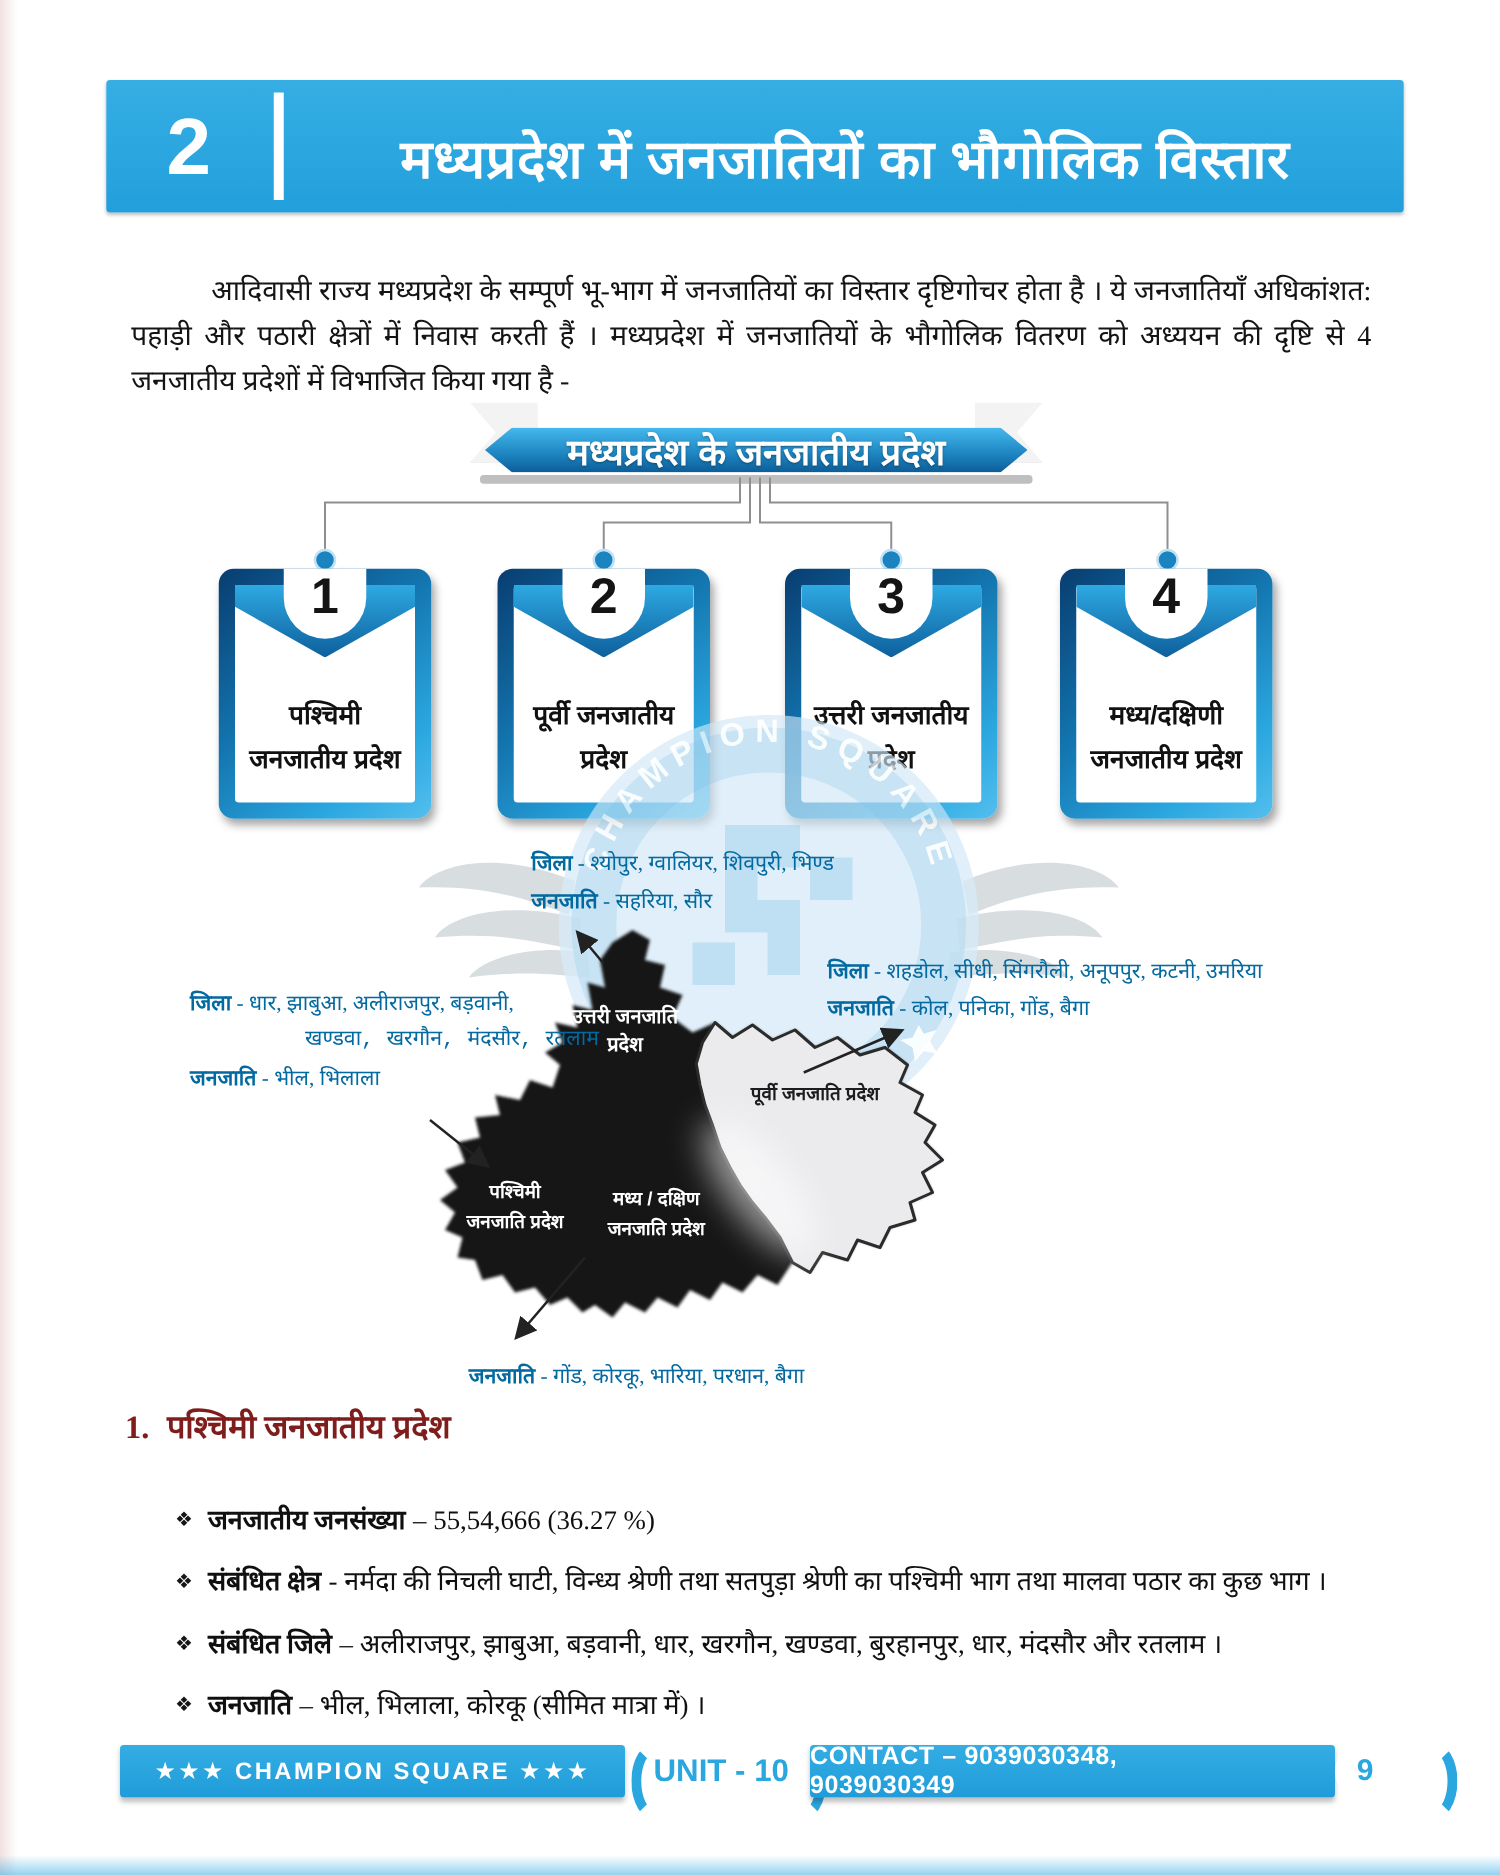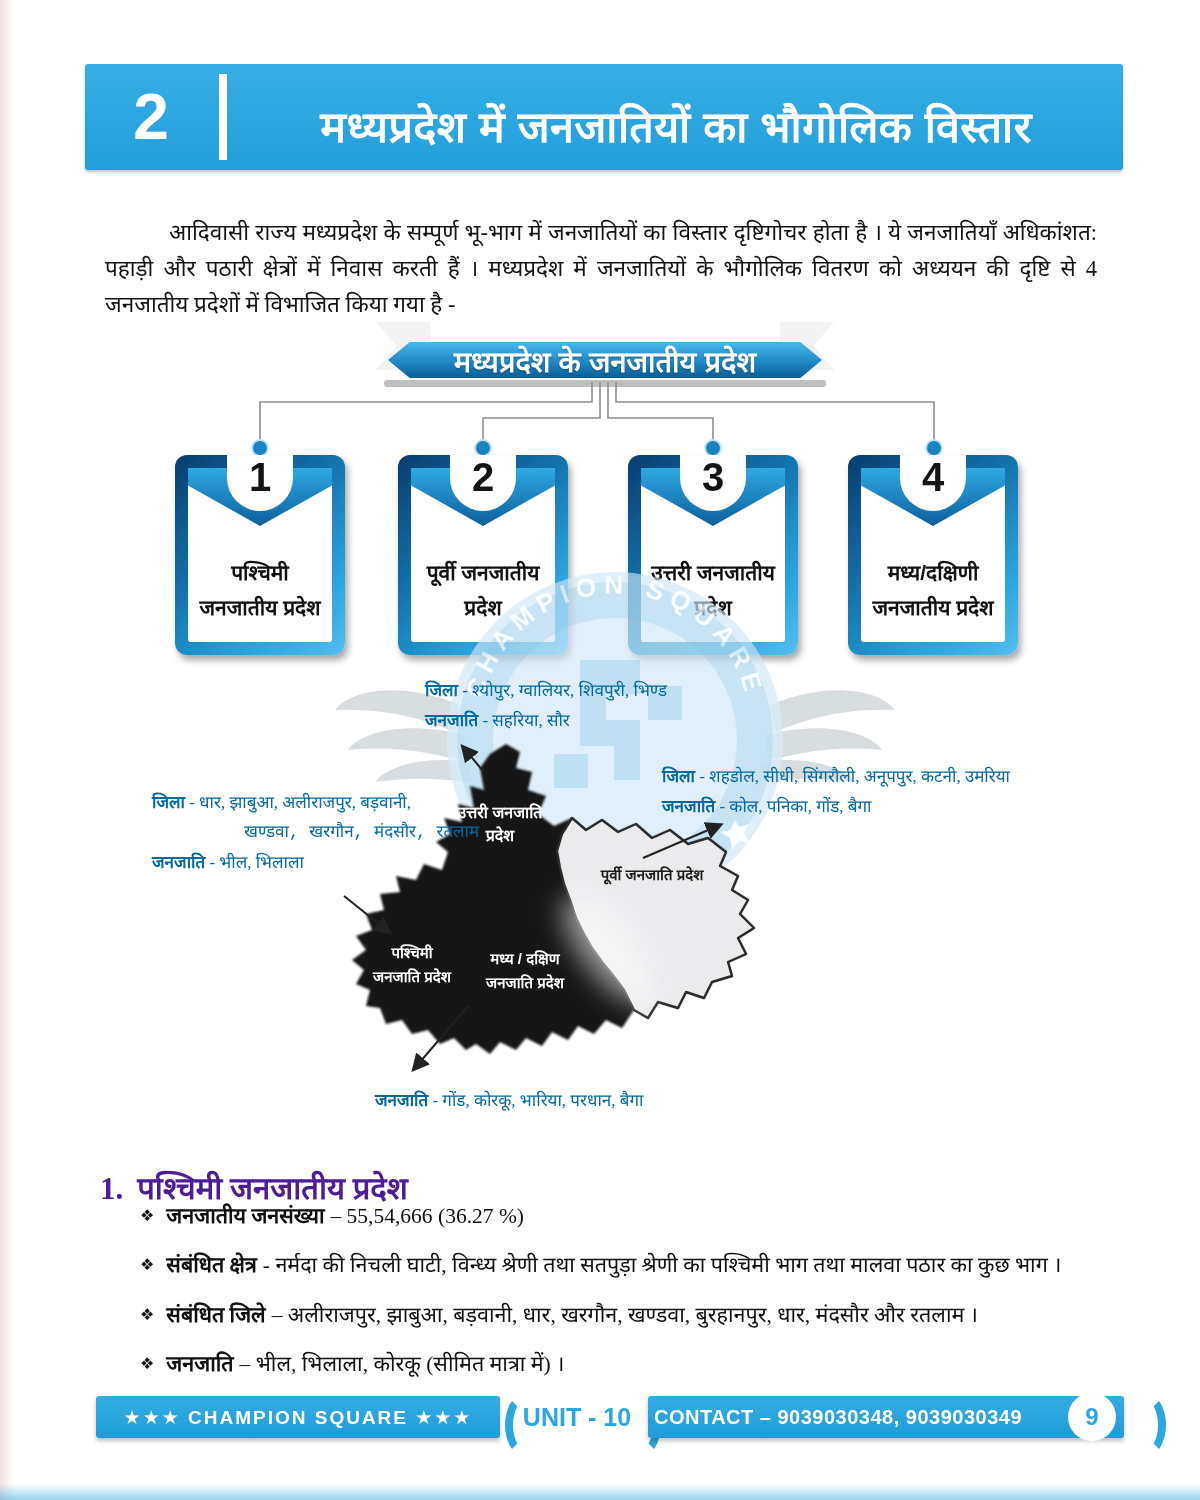--- a/index.html
+++ b/index.html
@@ -63,36 +63,36 @@
   .callout{position:absolute;font-family:"Liberation Serif","DejaVu Serif",serif;font-size:17px;line-height:1.75;
            color:#0369a1;white-space:nowrap;}
   .callout b{font-weight:700;}
   .co-north{left:425px;top:676px;}
   .co-east{left:662px;top:762px;}
   .co-west{left:152px;top:788px;}
   .co-west .indent{padding-left:92px;font-family:Liberation Mono, monospace;}
   .co-south{left:375px;top:1086px;}
 
   
-  .sec-head{position:absolute;left:100px;top:1166px;font-size:31px;font-weight:700;color:#4c1d95;
+  .sec-head{position:absolute;left:100px;top:1122px;font-size:26px;font-weight:700;color:#7f1d1d;
             font-family:"Liberation Serif","DejaVu Serif",serif;}
   .sec-head .idx{margin-right:14px;}
   .bullets{position:absolute;left:140px;top:1200px;width:980px;display:flex;flex-direction:column;gap:17px;}
   .bullet{display:flex;align-items:flex-start;font-family:"Liberation Serif","DejaVu Serif",serif;
           font-size:21.5px;line-height:1.5;color:#101010;}
   .bullet .glyph{font-size:16px;margin:4px 12px 0 0;color:#151515;font-family:"DejaVu Sans",sans-serif;}
   .bullet b{font-weight:700;margin-right:6px;white-space:nowrap;}
 
   
   .footer{position:absolute;left:16px;top:1396px;width:1200px;height:46px;}
   .fbar{position:absolute;top:0;height:42px;background:linear-gradient(180deg,#34ade3,#1f9cd9);
         box-shadow:0 3px 4px rgba(0,0,0,.25);display:flex;align-items:center;justify-content:center;}
   .fbar-left{left:80px;width:404px;border-radius:3px;}
   .fbar-left span{color:#fff;font-weight:800;font-size:19px;letter-spacing:2px;}
-  .fbar-right{left:632px;width:476px;border-radius:3px;}
+  .fbar-right{left:632px;width:420px;border-radius:3px;}
   .fbar-right span{color:#fff;font-weight:800;font-size:20px;letter-spacing:.5px;padding-right:96px;}
   .paren{position:absolute;top:-2px;width:22px;height:46px;border:8px solid transparent;border-radius:50%;}
   .paren.open{border-left-color:#2BA7E0;}
   .paren.close{border-right-color:#2BA7E0;}
   .funit{position:absolute;left:508px;width:106px;top:0;height:42px;display:flex;align-items:center;justify-content:center;
          color:#2BA7E0;font-weight:800;font-size:25px;white-space:nowrap;}
   .fpage{position:absolute;left:1052px;top:-3px;width:48px;height:48px;background:#fff;border-radius:50%;
          display:flex;align-items:center;justify-content:center;color:#2BA7E0;font-weight:800;font-size:24px;z-index:2;}
 </style>
 </head>

